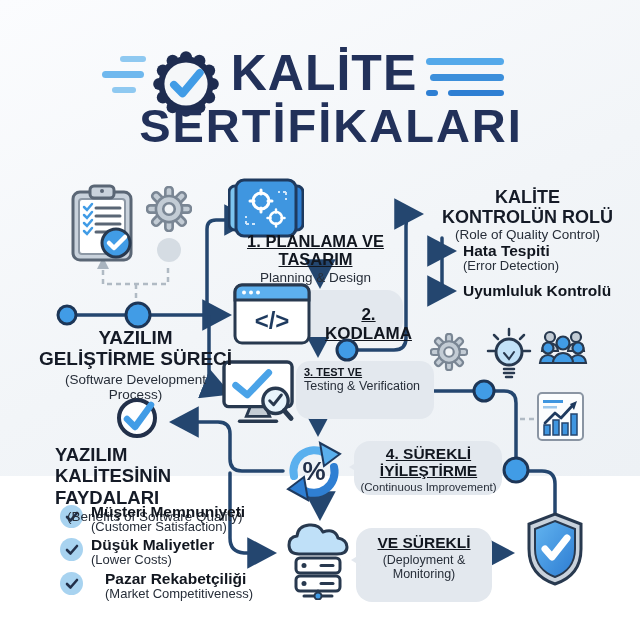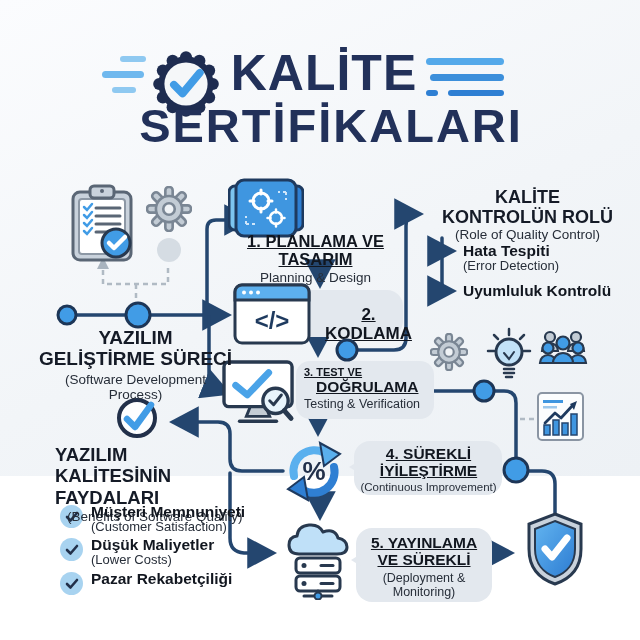--- a/index.html
+++ b/index.html
@@ -204,21 +204,20 @@
     <rect x="2" y="2" width="70" height="46" rx="5" fill="#ffffff" stroke="#28394f" stroke-width="3.5"></rect>
     <path d="M14 26 L26 36 L48 13" stroke="#4aa3e8" stroke-width="7" fill="none" stroke-linecap="round" stroke-linejoin="round"></path>
     <path d="M29 48 L25 58 H49 L45 48 Z" fill="#c3ccd5" stroke="#28394f" stroke-width="3"></path>
     <line x1="18" y1="63" x2="56" y2="63" stroke="#28394f" stroke-width="3.5" stroke-linecap="round"></line>
     <circle cx="55" cy="42" r="13" fill="#e8f4fc" stroke="#28394f" stroke-width="3.5"></circle>
     <path d="M49 42 L53 46 L61 36" stroke="#28394f" stroke-width="3" fill="none" stroke-linecap="round" stroke-linejoin="round"></path>
     <line x1="64" y1="52" x2="71" y2="60" stroke="#28394f" stroke-width="5" stroke-linecap="round"></line>
   </svg>
   <div class="abs layer-text" style="left:304px;top:366px;width:126px">
     <div class="step-label" style="font-size:11px">3. TEST VE</div>
-    <div class="step-label" style="font-size:15.5px;margin-left:12px">DOĞRULAMA</div>
     <div class="step-sub" style="font-size:12.5px;margin-top:1px">Testing &amp; Verification</div>
   </div>
 
   <svg class="abs layer-icon" style="left:282px;top:438px" width="64" height="66" viewBox="0 0 64 66">
     <path d="M12 38 A21 21 0 0 1 43 15" fill="none" stroke="#5ab0ee" stroke-width="8" stroke-linecap="round"></path>
     <path d="M38 5 L58 16 L42 28 Z" fill="#5ab0ee" stroke="#1e3a5f" stroke-width="2"></path>
     <path d="M52 29 A21 21 0 0 1 21 52" fill="none" stroke="#2f7fd3" stroke-width="8" stroke-linecap="round"></path>
     <path d="M26 62 L6 51 L22 39 Z" fill="#2f7fd3" stroke="#1e3a5f" stroke-width="2"></path>
     <text x="32" y="42" text-anchor="middle" font-family="Liberation Sans, sans-serif" font-size="26" font-weight="bold" fill="#22304a">%</text>
   </svg>
@@ -235,21 +234,20 @@
     <circle cx="21" cy="45.5" r="2.5" fill="#28394f"></circle>
     <line x1="38" y1="45.5" x2="50" y2="45.5" stroke="#28394f" stroke-width="3" stroke-linecap="round"></line>
     <rect x="13" y="56" width="44" height="15" rx="4" fill="#ffffff" stroke="#28394f" stroke-width="3"></rect>
     <circle cx="21" cy="63.5" r="2.5" fill="#28394f"></circle>
     <line x1="38" y1="63.5" x2="50" y2="63.5" stroke="#28394f" stroke-width="3" stroke-linecap="round"></line>
     <path d="M35 71 V76 M21 76 H49" stroke="#28394f" stroke-width="3" fill="none" stroke-linecap="round"></path>
     <circle cx="35" cy="76" r="3.5" fill="#419ce6" stroke="#28394f" stroke-width="2"></circle>
   </svg>
   <div class="abs layer-pill bubble bubble5" style="left:356px;top:528px;width:136px;height:74px"></div>
   <div class="abs layer-text center" style="left:358px;top:534px;width:132px">
-    <div class="step-label" style="font-size:15.5px">5. YAYINLAMA</div>
     <div class="step-label" style="font-size:15.5px">VE SÜREKLİ</div>
     <div class="step-sub" style="font-size:12.5px;margin-top:2px">(Deployment &amp;</div>
     <div class="step-sub" style="font-size:12.5px">Monitoring)</div>
   </div>
 
   <div class="abs layer-text center" style="left:430px;top:187px;width:195px">
     <div class="sec-title" style="font-size:18px">KALİTE</div>
     <div class="sec-title" style="font-size:18px">KONTROLÜN ROLÜ</div>
     <div class="sec-sub">(Role of Quality Control)</div>
   </div>
@@ -361,22 +359,23 @@
   <div class="abs layer-text" style="left:91px;top:536px">
     <div class="ben-item-label">Düşük Maliyetler</div>
     <div class="ben-item-sub">(Lower Costs)</div>
   </div>
 
   <div class="abs layer-icon ben-check" style="left:60px;top:572px">
     <svg width="16" height="16" viewBox="0 0 16 16">
         <path d="M3 8 l3.5 3.5 L13 4" stroke="#22304a" stroke-width="2.6" fill="none" stroke-linecap="round" stroke-linejoin="round"></path>
       </svg>
   </div>
-  <div class="abs layer-text" style="left:91px;top:570px">
+  <div class="abs layer-text" style="left:105px;top:570px">
     <div class="ben-item-label">Pazar Rekabetçiliği</div>
+    <div class="ben-item-sub">(Market Competitiveness)</div>
   </div>
 
   <svg class="abs layer-dots" style="left:0;top:0" width="640" height="640" viewBox="0 0 640 640">
     <g fill="#419ce6" stroke="#1d3657" stroke-width="3">
       <circle cx="67" cy="315" r="9"></circle>
       <circle cx="138" cy="315" r="12"></circle>
       <circle cx="347" cy="350" r="10"></circle>
       <circle cx="484" cy="391" r="10"></circle>
       <circle cx="516" cy="470" r="12"></circle>
     </g>

